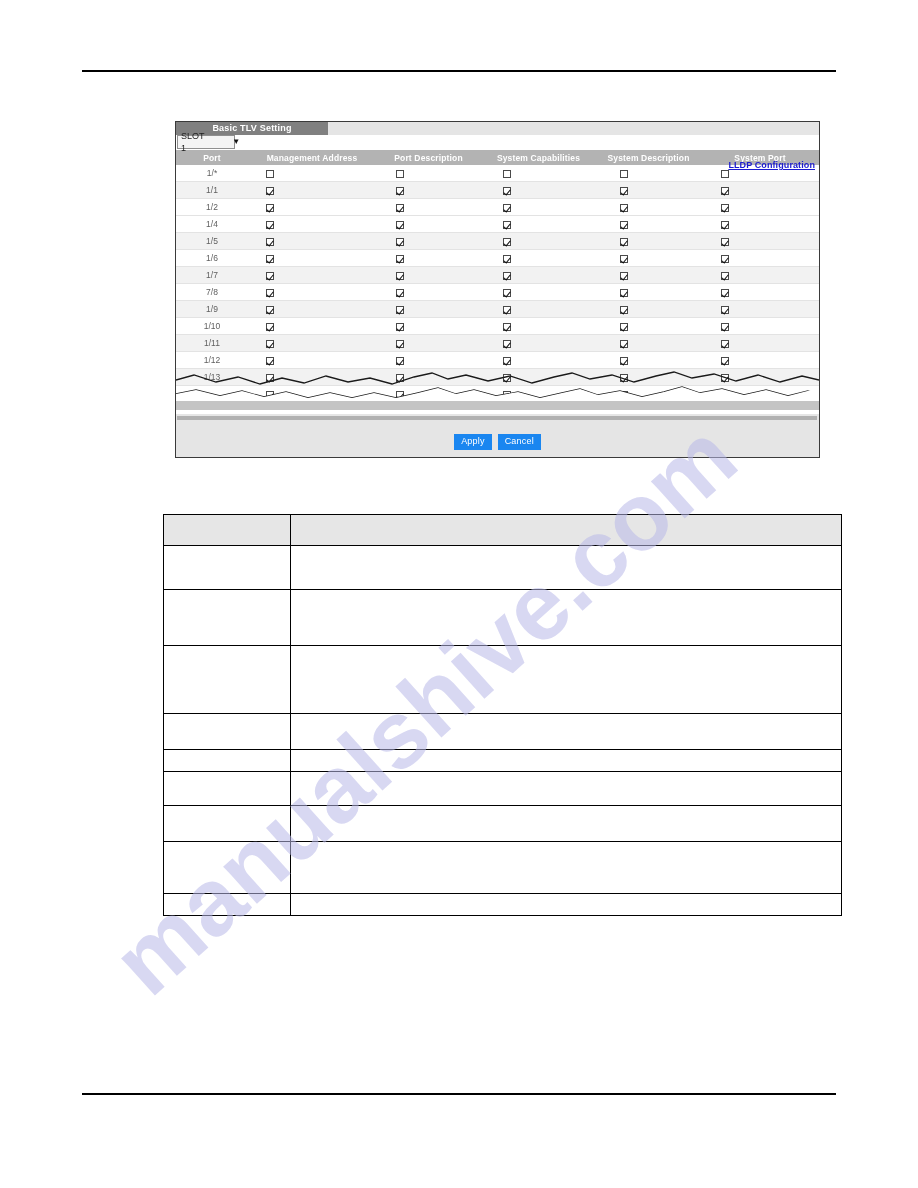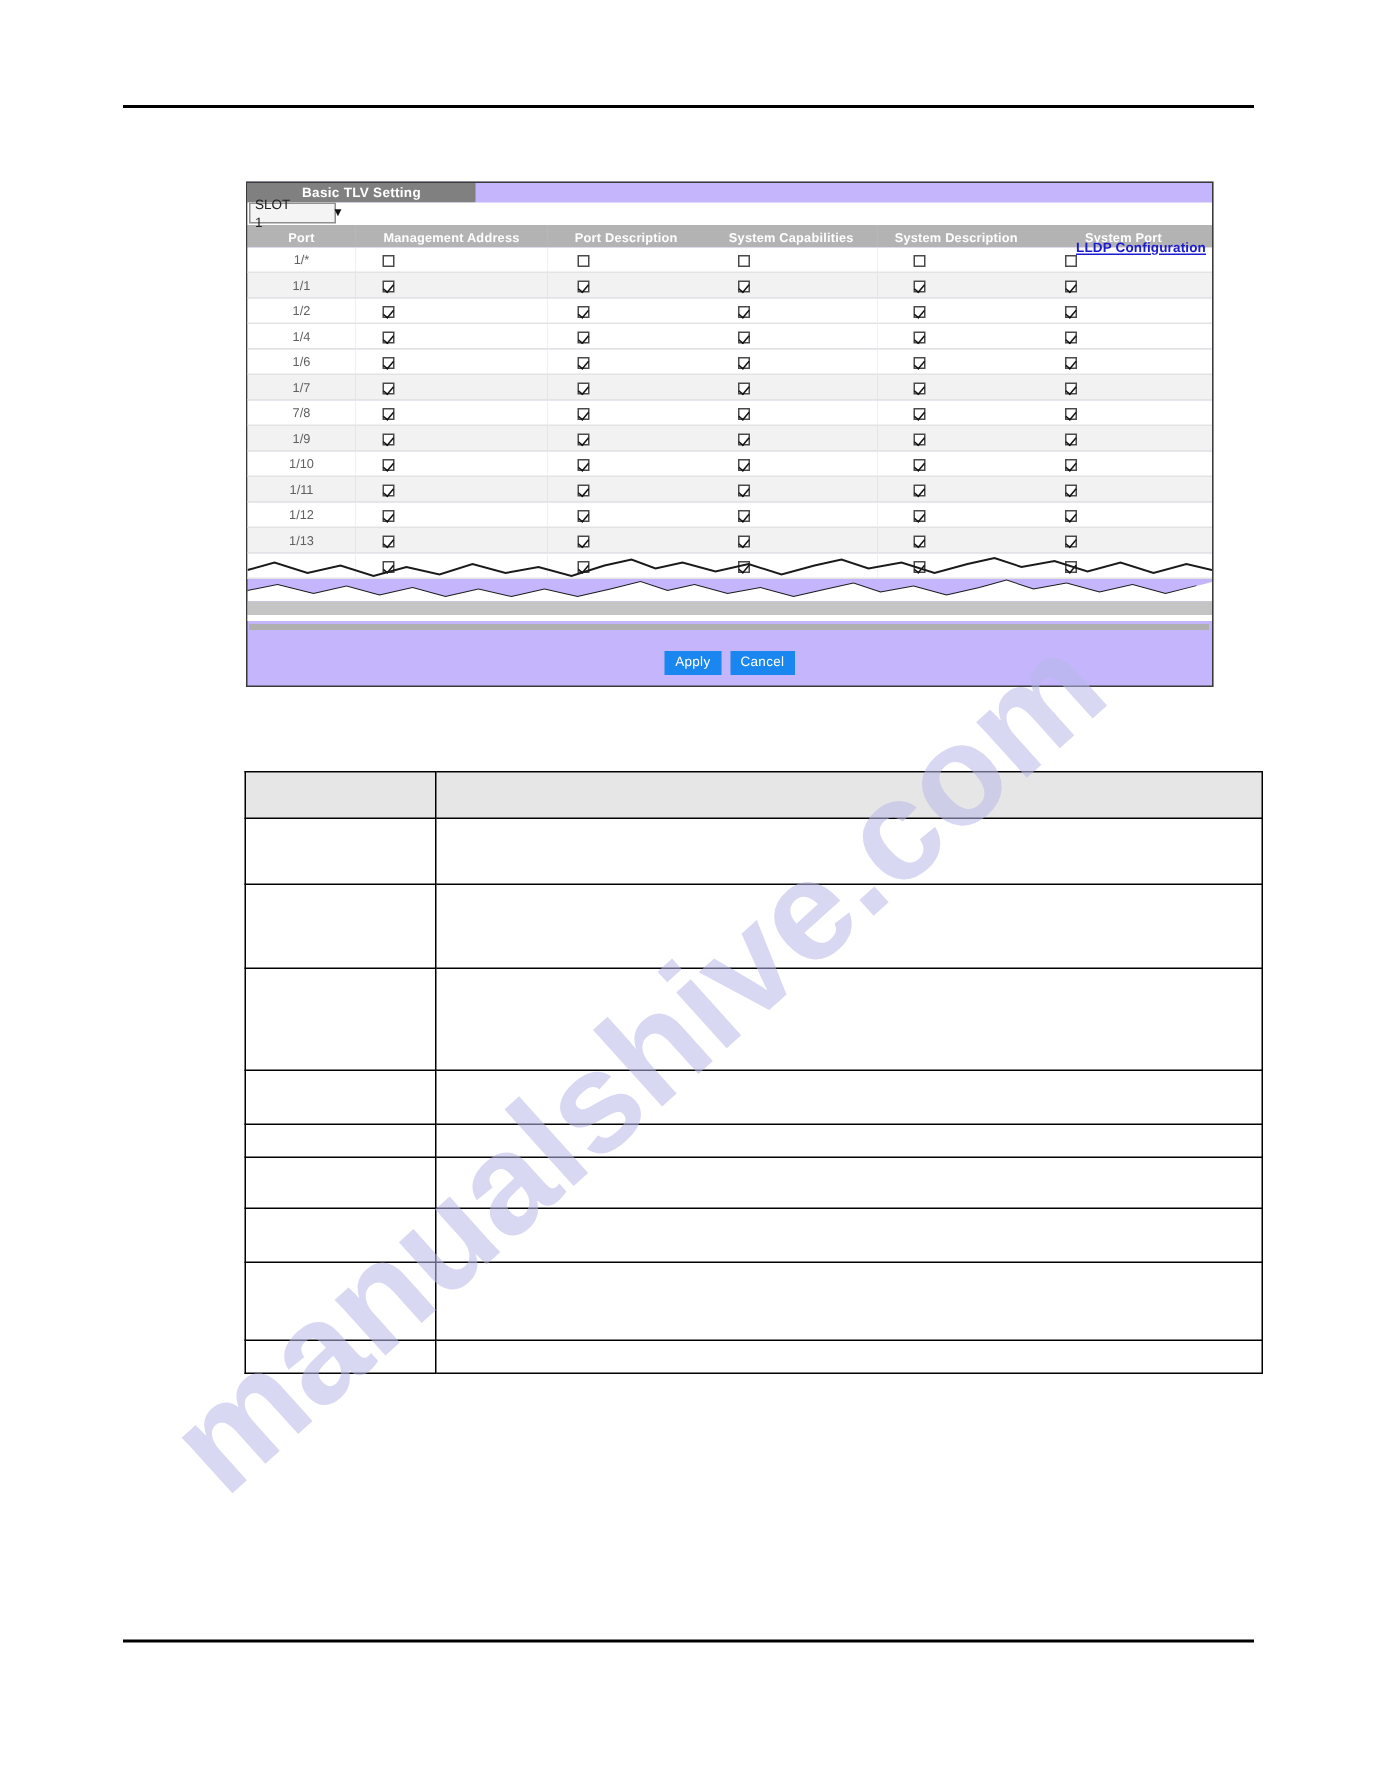--- a/index.html
+++ b/index.html
@@ -40,26 +40,26 @@
     font-family: "Liberation Sans", sans-serif;
     font-size: 95px;
     font-weight: 700;
     fill: #b9b9e8;
     opacity: .55;
   }
 
   
   #screenshot-panel {
     position: absolute;
-    left: 164px;
+    left: 175px;
     top: 121px;
     width: 645px;
     height: 337px;
     border: 1px solid #3a3a3a;
-    background: #c4b5fd;
+    background: #e5e5e5;
     box-sizing: border-box;
     z-index: 10;
   }
 
   .panel-topbar {
     position: relative;
     height: 13px;
     width: 100%;
   }
   .title-tab {
@@ -323,20 +323,28 @@
           <td class="cb-cell c5"><span class="cb checked"></span></td>
         </tr>
         <tr class="norm">
           <td class="port-cell">1/4</td>
           <td class="cb-cell c1"><span class="cb checked"></span></td>
           <td class="cb-cell c2"><span class="cb checked"></span></td>
           <td class="cb-cell c3"><span class="cb checked"></span></td>
           <td class="cb-cell c4"><span class="cb checked"></span></td>
           <td class="cb-cell c5"><span class="cb checked"></span></td>
         </tr>
+        <tr class="alt">
+          <td class="port-cell">1/5</td>
+          <td class="cb-cell c1"><span class="cb checked"></span></td>
+          <td class="cb-cell c2"><span class="cb checked"></span></td>
+          <td class="cb-cell c3"><span class="cb checked"></span></td>
+          <td class="cb-cell c4"><span class="cb checked"></span></td>
+          <td class="cb-cell c5"><span class="cb checked"></span></td>
+        </tr>
         <tr class="norm">
           <td class="port-cell">1/6</td>
           <td class="cb-cell c1"><span class="cb checked"></span></td>
           <td class="cb-cell c2"><span class="cb checked"></span></td>
           <td class="cb-cell c3"><span class="cb checked"></span></td>
           <td class="cb-cell c4"><span class="cb checked"></span></td>
           <td class="cb-cell c5"><span class="cb checked"></span></td>
         </tr>
         <tr class="alt">
           <td class="port-cell">1/7</td>

